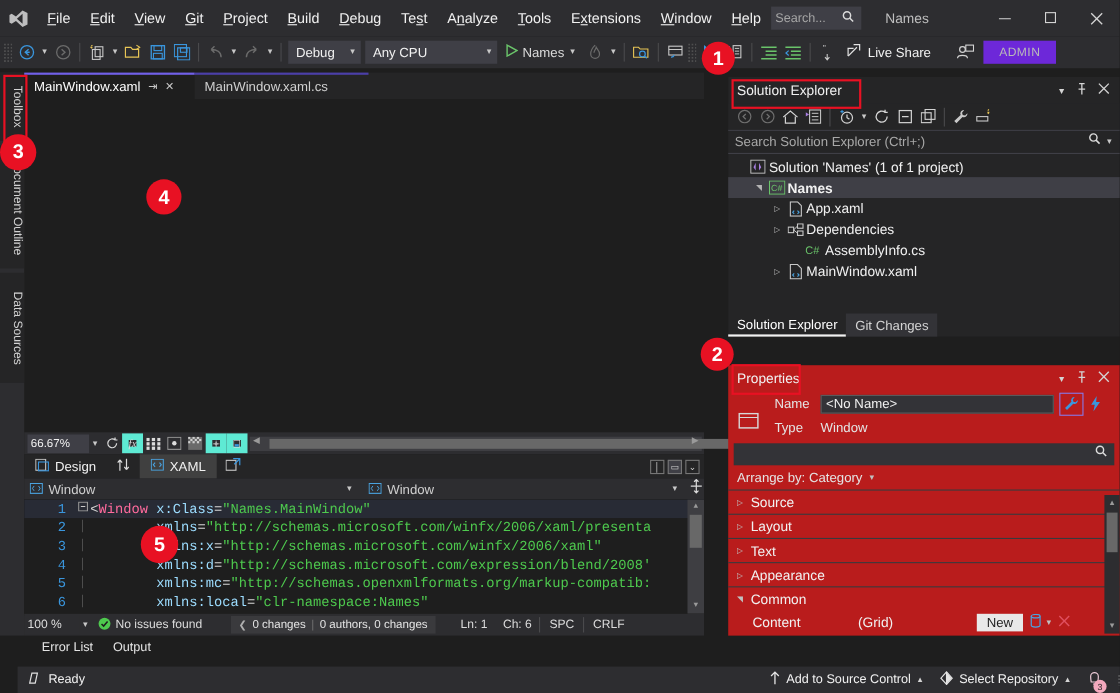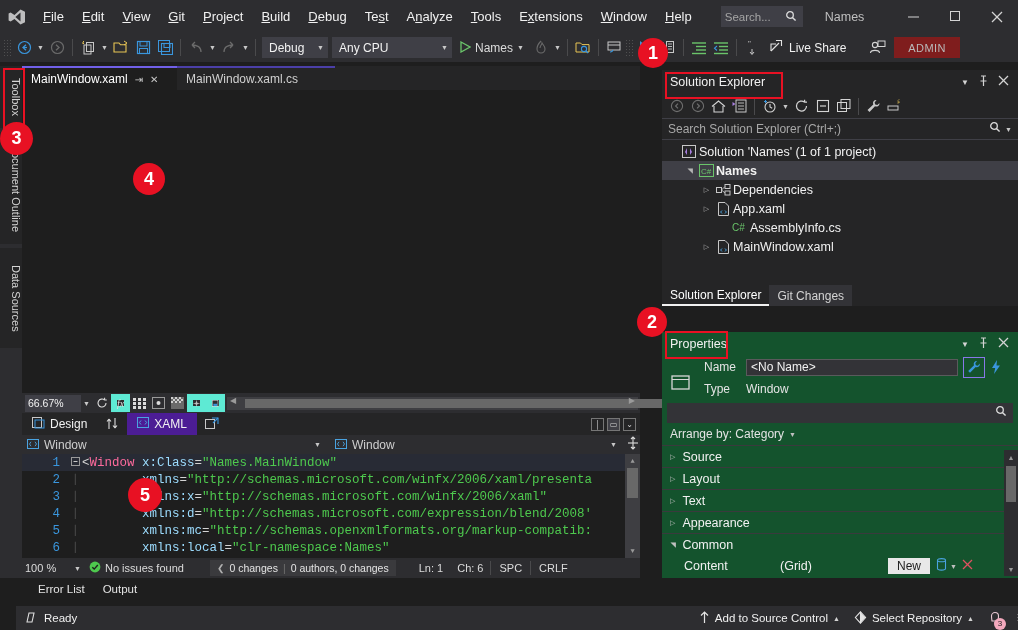--- a/index.html
+++ b/index.html
@@ -17,21 +17,21 @@
     position:absolute; left:0; top:0; width:1018px; height:33px;
     background:#2d2d30; display:flex; align-items:center;
   }
   .vs-logo { width:34px; height:33px; display:flex; align-items:center; justify-content:center; }
   .menu-item {
     font-size:13px; color:#f1f1f1; padding:4px 9px; line-height:14px;
     white-space:nowrap; cursor:default;
   }
   .menu-item u { text-decoration: underline; }
   .search-box {
-    margin-left:20px; width:82px; height:21px; background:#3f3f46;
+    margin-left:0; width:82px; height:21px; background:#3f3f46;
     display:flex; align-items:center; padding:0 4px; position:relative;
   }
   .search-box .ph { font-size:11.5px; color:#a5a5a5; }
   .search-box .mag { position:absolute; right:5px; top:3px; }
   .win-title { font-size:12.5px; color:#bfbfbf; margin-left:22px; }
   .win-ctrls { position:absolute; right:0; top:0; display:flex; height:33px; }
   .win-btn { width:42px; height:33px; display:flex; align-items:center; justify-content:center; }
 
   
   .toolbar {
@@ -48,21 +48,21 @@
   .combo {
     height:21px; background:#3f3f46; display:flex; align-items:center;
     padding:0 4px 0 7px; font-size:12px; color:#f1f1f1; position:relative; margin:0 2px;
   }
   .combo .cv { flex:1; }
   .combo .ca { font-size:7px; color:#c8c8c8; margin-left:6px;}
   .run-btn { display:flex; align-items:center; gap:4px; padding:0 6px; height:23px; }
   .run-label { font-size:12px; color:#dcdcdc; }
   .live-share { display:flex; align-items:center; gap:5px; padding:0 6px; font-size:12px; color:#f1f1f1;}
   .admin-btn {
-    height:21px; background:#7f1d1d; color:#b9b9b9; font-size:11px;
+    height:21px; background:#6d28d9; color:#b9b9b9; font-size:11px;
     display:flex; align-items:center; justify-content:center; padding:0 14px;
     letter-spacing:.4px; margin-left:6px; margin-right:8px;
   }
 
   
   .leftstrip {
     position:absolute; left:0; top:66px; width:22px; height:512px;
     background:#2d2d30;
   }
   .vtab {
@@ -119,21 +119,21 @@
   .hscroll { flex:1; height:13px; background:#3e3e42; margin:0 2px; position:relative; }
   .hscroll .thumb { position:absolute; left:18px; top:2px; width:536px; height:9px; background:#686868; }
 
   
   .dxtabs {
     position:absolute; left:22px; top:413px; width:618px; height:22px;
     background:#252526; display:flex; align-items:center;
   }
   .dxtab { display:flex; align-items:center; gap:5px; height:22px; padding:0 10px; font-size:12px; }
   .dxtab.design { color:#f1f1f1; }
-  .dxtab.xaml { color:#f1f1f1; background:#4c1d95; }
+  .dxtab.xaml { color:#f1f1f1; background:#404040; }
   .swap-btn { padding:0 8px; font-size:11px; color:#dcdcdc; }
   .splitbtns { margin-left:auto; display:flex; gap:3px; padding-right:4px; }
   .splitbtn { width:13px; height:13px; border:1px solid #767676; display:flex;
     align-items:center; justify-content:center; font-size:8px; color:#d4d4d4; }
   .splitbtn.on { background:#3f3f46; }
 
   
   .codebars {
     position:absolute; left:22px; top:435px; width:618px; height:19px;
     background:#2d2d30; display:flex; align-items:center;
@@ -187,21 +187,21 @@
   .tr-row { height:19px; display:flex; align-items:center; font-size:12.5px; color:#f1f1f1; white-space:nowrap; }
   .tr-row.sel { background:#3f3f46; }
   .tr-arrow { width:13px; text-align:center; font-size:7px; color:#b4b4b4; }
   .tr-icon { width:20px; display:flex; align-items:center; justify-content:center; font-size:10px; }
   .se-tabs { position:absolute; left:0; bottom:0; width:356px; height:22px; display:flex; align-items:flex-end; }
   .se-tab { height:21px; display:flex; align-items:center; padding:0 8px; font-size:12px; }
   .se-tab.active { color:#ffffff; border-bottom:2px solid #f1f1f1; }
   .se-tab.inactive { color:#d4d4d4; background:#333337; }
 
   
-  .pr-panel { position:absolute; left:662px; top:332px; width:356px; height:246px; background:#14532d; }
+  .pr-panel { position:absolute; left:662px; top:332px; width:356px; height:246px; background:#b91c1c; }
   .pr-name-row { display:flex; align-items:center; height:22px; padding-left:6px; }
   .pr-lbl { font-size:12px; color:#e4e4e4; }
   .pr-input { height:17px; background:#333337; border:1px solid #5a5a5c; color:#f1f1f1;
     font-size:12px; padding:0 4px; display:flex; align-items:center; }
   .pr-iconbtn { width:22px; height:21px; display:flex; align-items:center; justify-content:center; }
   .pr-iconbtn.sel { border:1px solid #8878e8; }
   .pr-search { height:20px; background:#333337; margin:3px 5px 0 5px;
      display:flex; align-items:center; justify-content:flex-end; padding-right:5px; }
   .pr-arrange { height:22px; display:flex; align-items:center; padding-left:8px;
     font-size:12px; color:#e4e4e4; gap:5px; }
@@ -772,38 +772,38 @@
             <svg width="15" height="13" viewBox="0 0 15 13">
               <rect x="0.5" y="0.5" width="14" height="12" fill="none" stroke="#6ac46a" stroke-width="1"></rect>
               <text x="2" y="9.6" font-size="8" fill="#6ac46a" font-family="sans-serif">C#</text>
             </svg>
           </span>
           <span style="font-weight: bold;">Names</span>
         </div>
         <div class="tr-row" style="padding-left: 38px;">
           <span class="tr-arrow">▷</span>
           <span class="tr-icon">
+            <svg width="13" height="14" viewBox="0 0 13 14">
+              <path d="M1.5 0.5 L8 0.5 L11.5 4 L11.5 13.5 L1.5 13.5 Z" fill="none" stroke="#c8c8c8" stroke-width="1"></path>
+              <path d="M5 8.5 L3.6 10 L5 11.5 M8 8.5 L9.4 10 L8 11.5" fill="none" stroke="#4aa3e0" stroke-width="1"></path>
+            </svg>
+          </span>
+          <span>App.xaml</span>
+        </div>
+        <div class="tr-row" style="padding-left: 38px;">
+          <span class="tr-arrow">▷</span>
+          <span class="tr-icon">
             <svg width="15" height="12" viewBox="0 0 15 12">
               <rect x="0.5" y="3.5" width="5" height="5" fill="none" stroke="#c8c8c8" stroke-width="1"></rect>
               <rect x="9" y="0.5" width="5" height="4" fill="none" stroke="#c8c8c8" stroke-width="1"></rect>
               <rect x="9" y="7" width="5" height="4" fill="none" stroke="#c8c8c8" stroke-width="1"></rect>
               <path d="M5.5 6 L9 2.5 M5.5 6 L9 9" fill="none" stroke="#c8c8c8" stroke-width=".9"></path>
             </svg>
           </span>
           <span>Dependencies</span>
-        </div>
-        <div class="tr-row" style="padding-left: 38px;">
-          <span class="tr-arrow">▷</span>
-          <span class="tr-icon">
-            <svg width="13" height="14" viewBox="0 0 13 14">
-              <path d="M1.5 0.5 L8 0.5 L11.5 4 L11.5 13.5 L1.5 13.5 Z" fill="none" stroke="#c8c8c8" stroke-width="1"></path>
-              <path d="M5 8.5 L3.6 10 L5 11.5 M8 8.5 L9.4 10 L8 11.5" fill="none" stroke="#4aa3e0" stroke-width="1"></path>
-            </svg>
-          </span>
-          <span>App.xaml</span>
         </div>
         <div class="tr-row" style="padding-left: 55px;">
           <span class="tr-arrow"></span>
           <span class="tr-icon">
             <svg width="16" height="13" viewBox="0 0 16 13">
               <text x="0" y="10" font-size="10" fill="#6ac46a" font-family="sans-serif">C#</text>
             </svg>
           </span>
           <span>AssemblyInfo.cs</span>
         </div>

